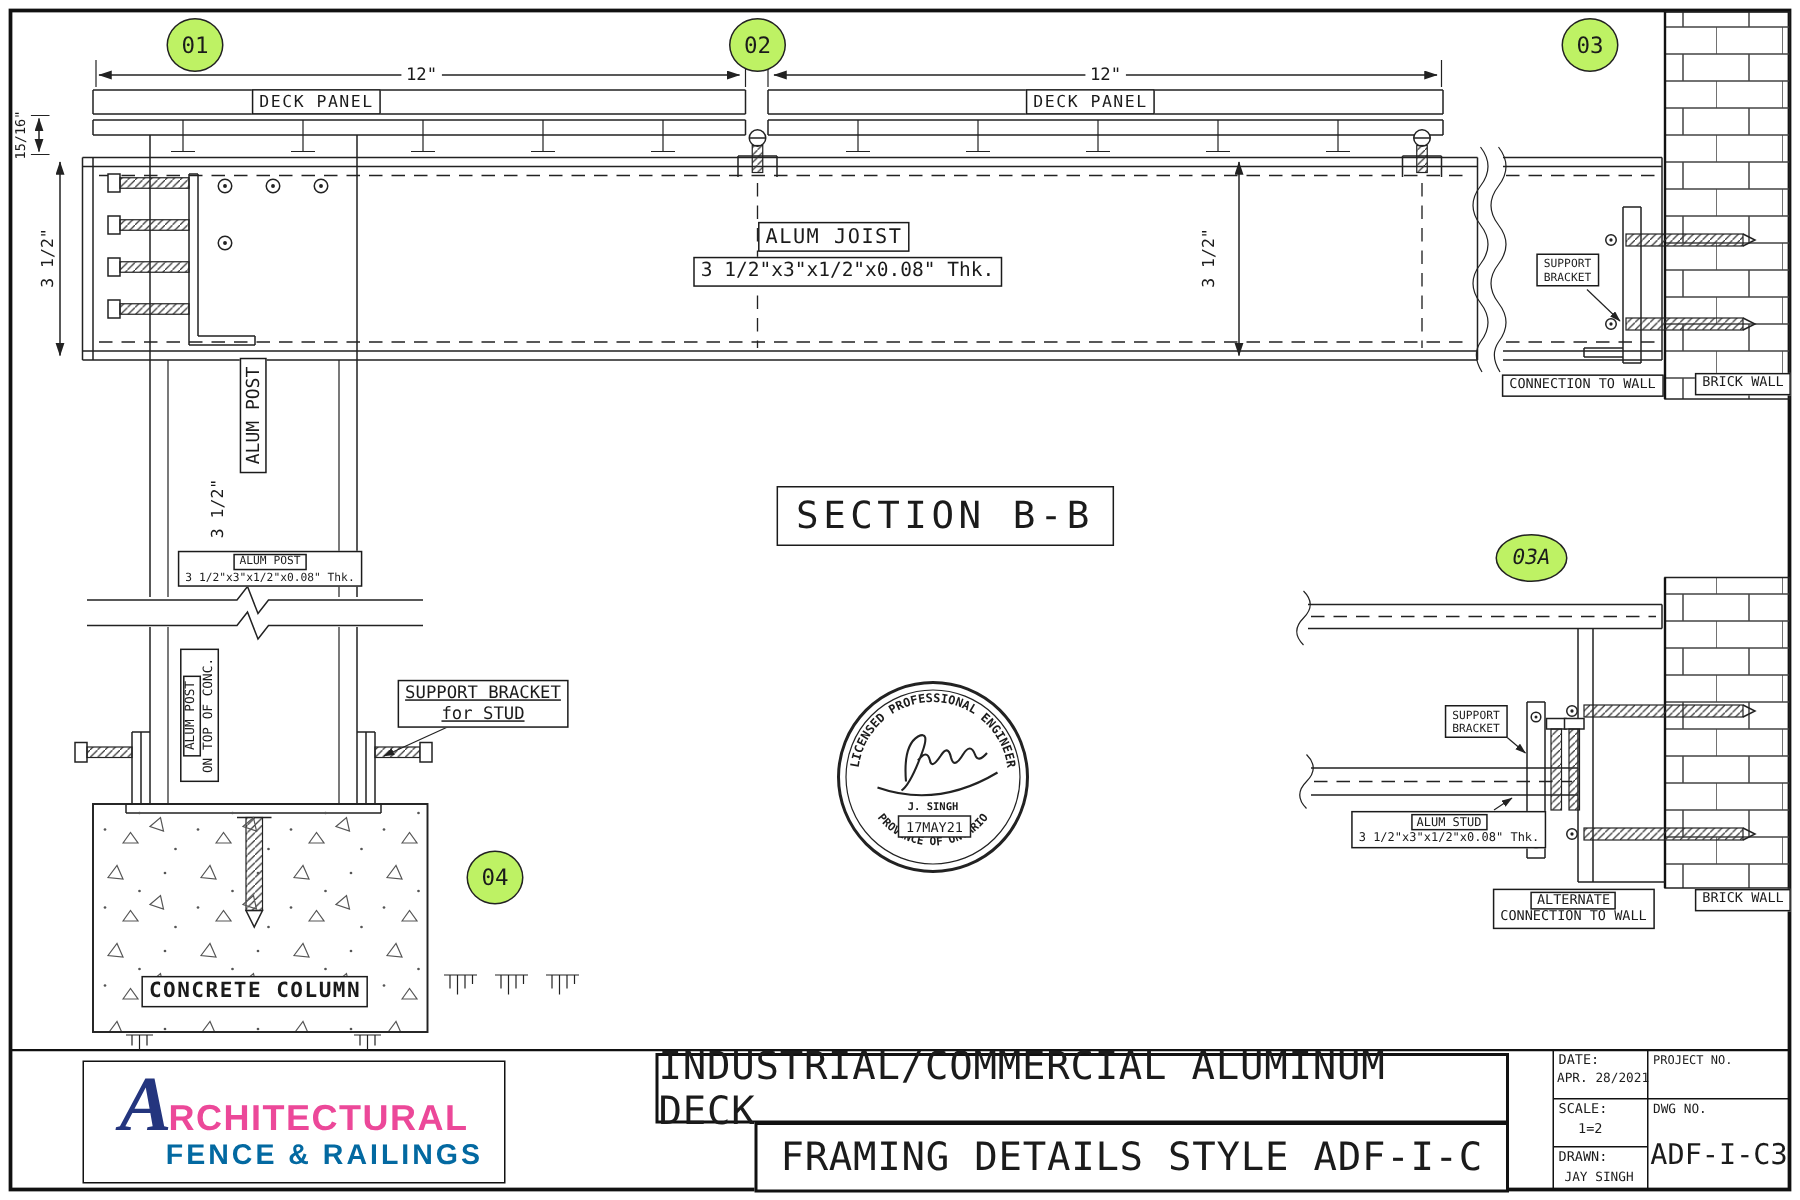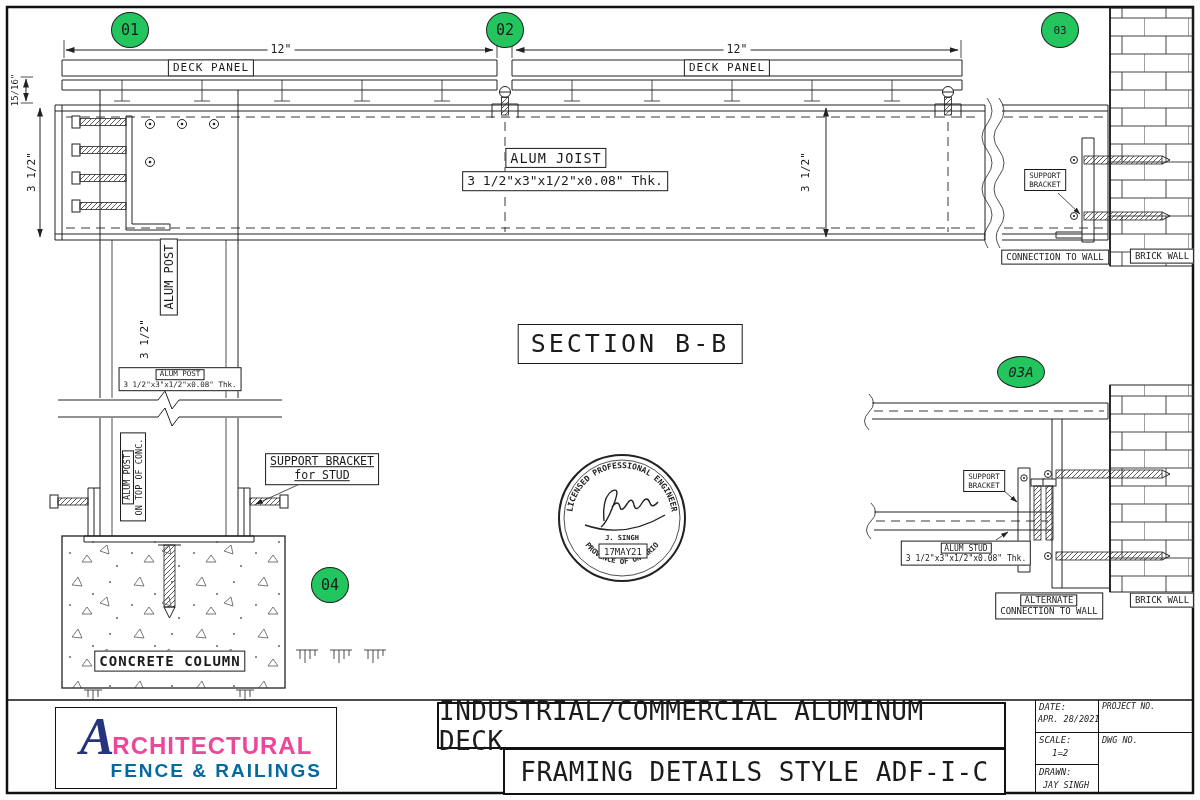--- a/index.html
+++ b/index.html
@@ -12,36 +12,36 @@
   .dash{stroke:#222;fill:none;stroke-width:0.9;stroke-dasharray:9 6;}
   .bold{stroke:#111;fill:none;stroke-width:1.6;}
 
   .lbl{position:absolute;background:#fff;border:1px solid #1b1b1b;text-align:center;
        line-height:1.2;padding:1px 4px;transform:translate(-50%,-50%);white-space:nowrap;}
   .nob{border:none;padding:0 3px;}
   .inbox{display:inline-block;border:1px solid #1b1b1b;padding:0 3px;line-height:1.15;}
   .vtext{position:absolute;background:#fff;text-align:center;white-space:nowrap;
          transform:translate(-50%,-50%) rotate(-90deg);line-height:1.2;}
   .vbox{border:1px solid #1b1b1b;padding:1px 5px;}
-  .callout{position:absolute;border:1.8px solid #222;border-radius:50%;background:#22c55e;
+  .callout{position:absolute;border:1.8px solid #222;border-radius:50%;background:#bef264;
            display:flex;align-items:center;justify-content:center;transform:translate(-50%,-50%);}
 
   .tblock{position:absolute;left:0;top:700px;width:1200px;height:100px;}
   .logo-card{position:absolute;left:55px;top:7px;width:280px;height:80px;border:1.5px solid #111;
              background:#fff;display:flex;flex-direction:column;justify-content:center;align-items:center;}
   .logo-row{display:flex;align-items:baseline;}
   .logo-a{font-family:"Liberation Serif",serif;font-style:italic;font-weight:bold;
           font-size:52px;color:#24357e;line-height:0.9;margin-right:-2px;}
   .logo-rest{font-family:"Liberation Sans",sans-serif;font-weight:bold;font-size:24px;
              letter-spacing:1px;color:#ec4899;}
   .logo-tag{font-family:"Liberation Sans",sans-serif;font-weight:bold;font-size:19px;
             letter-spacing:2px;color:#0369a1;align-self:flex-end;margin-right:14px;}
   .title-box{position:absolute;border:2px solid #111;background:#fff;display:flex;
              align-items:center;justify-content:center;font-size:26px;letter-spacing:0.5px;}
-  .tb-table{position:absolute;left:1035px;top:0;width:158px;height:93px;border-left:1.5px solid #111;font-style:italic;}
+  .tb-table{position:absolute;left:1035px;top:0;width:158px;height:93px;border-left:1.5px solid #111;}
   .tb-table .hl1{position:absolute;left:0;top:32px;width:158px;border-top:1px solid #111;}
   .tb-table .hl2{position:absolute;left:0;top:64px;width:62px;border-top:1px solid #111;}
   .tb-table .vl{position:absolute;left:62px;top:0;height:93px;border-left:1px solid #111;}
   .cell{position:absolute;white-space:nowrap;}
   .dwgnum{position:absolute;left:63px;top:48px;width:94px;height:44px;display:flex;
           align-items:center;justify-content:center;font-size:19px;}
 </style>
 </head>
 <body>
 
@@ -264,21 +264,21 @@
     <text x="623" y="554.5" text-anchor="middle" font-size="9">17MAY21</text>
   </g>
 </svg>
 
 <div class="callout" style="left:130px;top:30px;width:36px;height:34px;font-size:15px;">
       <span>01</span>
     </div>
 <div class="callout" style="left:505px;top:30px;width:36px;height:34px;font-size:15px;">
       <span>02</span>
     </div>
-<div class="callout" style="left:1060px;top:30px;width:36px;height:34px;font-size:11px;justify-content:center;">
+<div class="callout" style="left:1060px;top:30px;width:36px;height:34px;font-size:15px;justify-content:center;">
       <span>03</span>
     </div>
 <div class="callout" style="left:1021px;top:372px;width:46px;height:30px;font-size:14px;font-style:italic;">
       <span>03A</span>
     </div>
 <div class="callout" style="left:330px;top:585px;width:36px;height:34px;font-size:15px;">
       <span>04</span>
     </div>
 
 <div class="lbl nob" style="left:281px;top:50px;font-size:11.5px;">12"</div>
@@ -362,16 +362,17 @@
     <div class="hl2"></div>
     <div class="vl"></div>
     <div class="cell" style="left:3px;top:2px;font-size:9px;">DATE:</div>
     <div class="cell" style="left:2px;top:14px;font-size:8.5px;">APR. 28/2021</div>
     <div class="cell" style="left:66px;top:2px;font-size:8px;">PROJECT NO.</div>
     <div class="cell" style="left:3px;top:35px;font-size:9px;">SCALE:</div>
     <div class="cell" style="left:16px;top:48px;font-size:9px;">1=2</div>
     <div class="cell" style="left:66px;top:35px;font-size:8.5px;">DWG NO.</div>
     <div class="cell" style="left:3px;top:67px;font-size:9px;">DRAWN:</div>
     <div class="cell" style="left:7px;top:80px;font-size:8.5px;">JAY SINGH</div>
+    <div class="dwgnum">ADF-I-C3</div>
   </div>
 </div>
 
 </div>
 
 </body></html>

